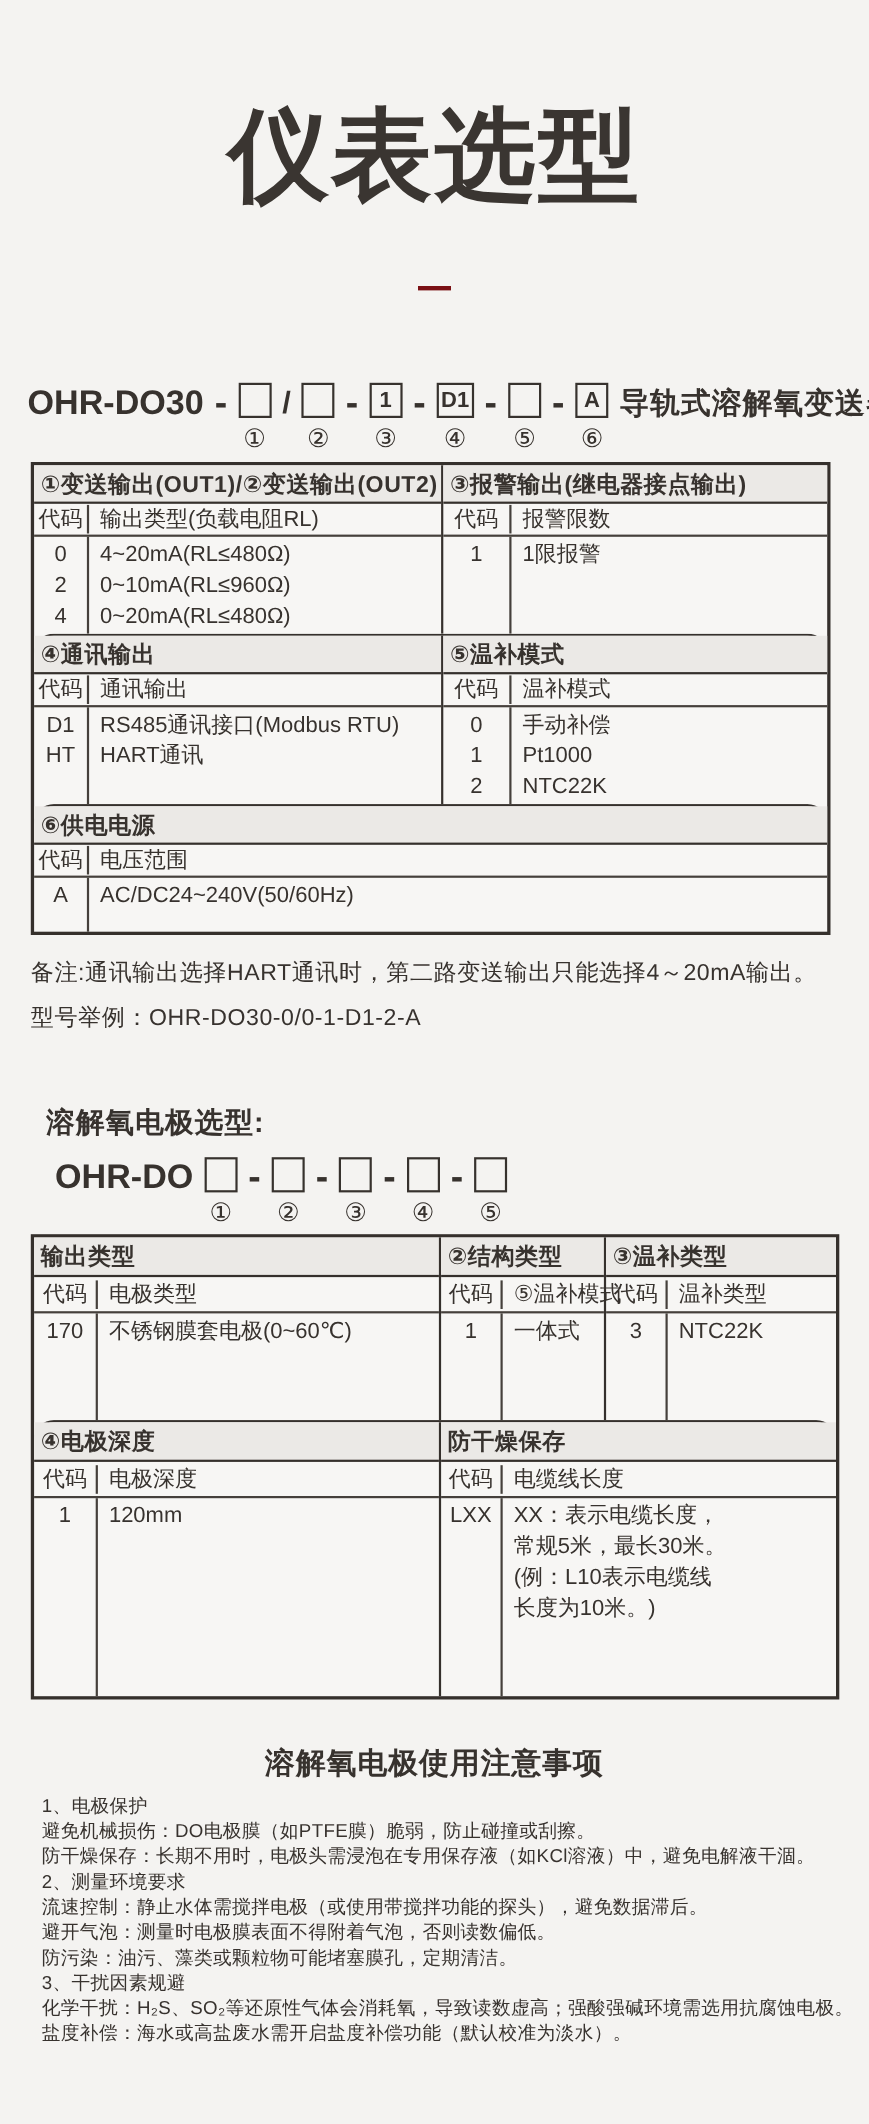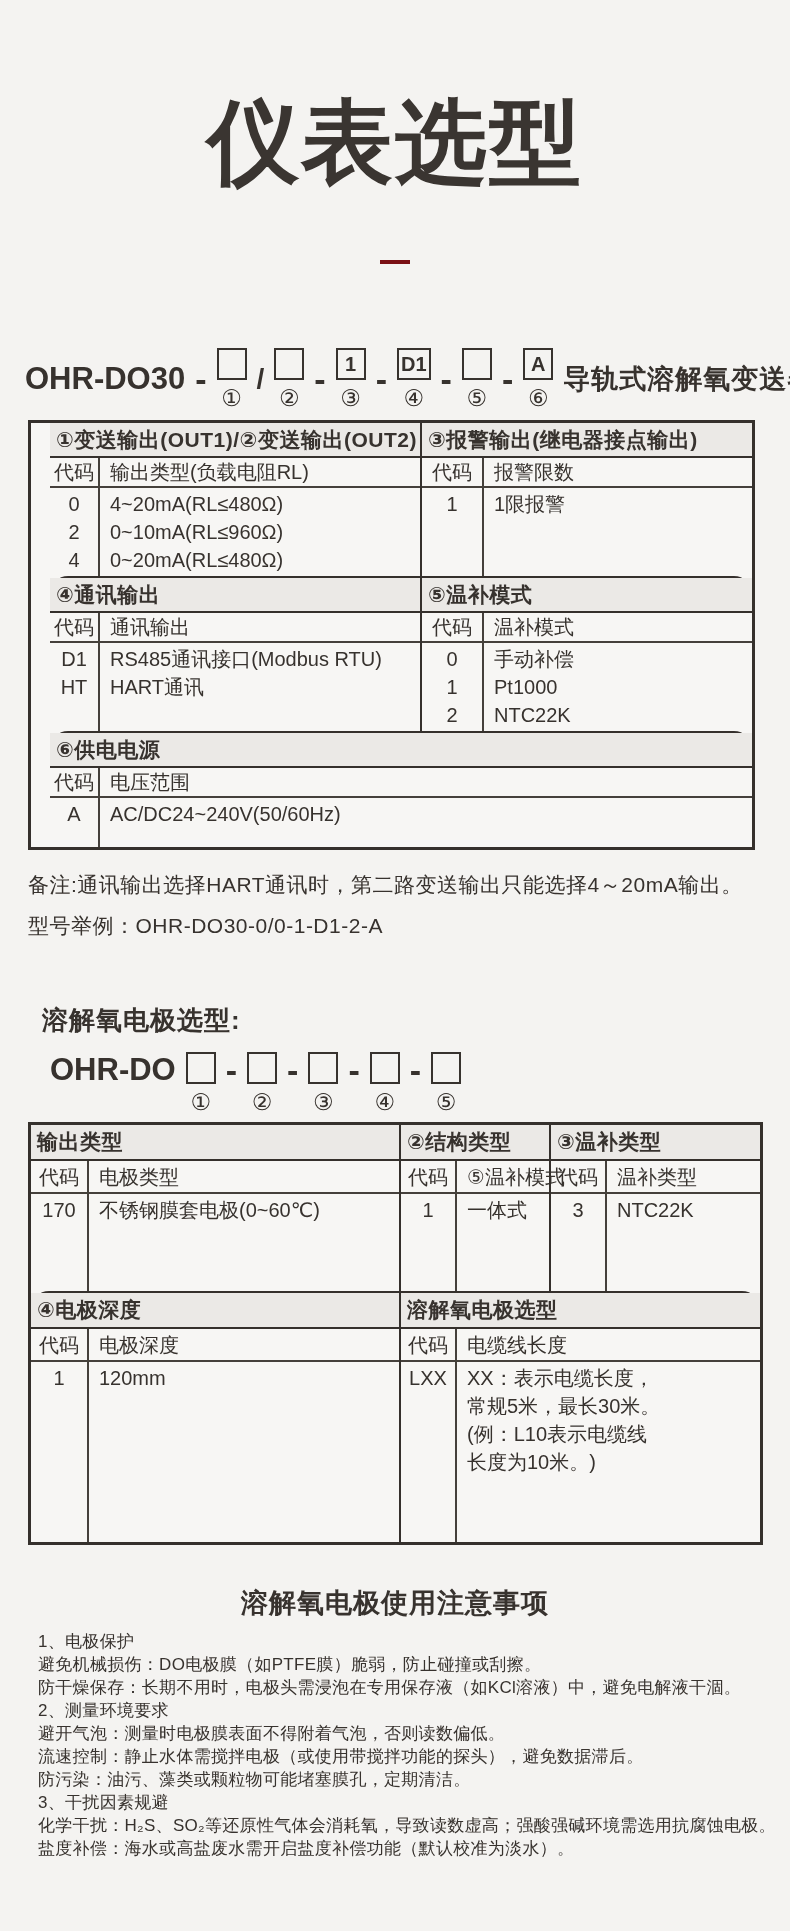--- a/index.html
+++ b/index.html
@@ -13,49 +13,49 @@
 
   
   .big-title{
     padding-top:96px;margin:0;text-align:center;
     font-size:92px;font-weight:bold;letter-spacing:2px;color:#3a3531;line-height:1;
   }
   .title-divider{width:30px;height:4px;background:#7a1014;margin:72px auto 0;}
 
   
   .model-line{display:flex;align-items:flex-start;gap:10px;}
-  .model-line.m1{margin:84px 0 0 25px;align-items:center;}
+  .model-line.m1{margin:84px 0 0 25px;}
   .model-line.m2{margin:14px 0 0 50px;}
   .mprefix{font-size:31px;font-weight:bold;line-height:36px;letter-spacing:0;white-space:nowrap;}
   .msuffix{font-size:27px;font-weight:bold;line-height:36px;white-space:nowrap;letter-spacing:1px;}
   .dash{font-size:34px;font-weight:bold;line-height:34px;display:flex;align-items:center;height:36px;}
   .slash{font-size:28px;font-weight:bold;line-height:34px;display:flex;align-items:center;height:36px;}
   .unit{display:flex;flex-direction:column;align-items:center;gap:7px;}
   .mbox{
     min-width:30px;height:32px;border:2px solid #37322e;box-sizing:border-box;
     display:flex;align-items:center;justify-content:center;
     font-size:20px;font-weight:bold;padding:0 2px;background:transparent;
   }
   .circ{font-size:23px;line-height:23px;color:#37322e;}
 
   
   .tbl{border:3px solid #35302c;box-sizing:border-box;background:#f7f6f4;margin-left:28px;}
-  .t1{width:727px;margin-top:10px;padding-left:19px;}
+  .t1{width:727px;margin-top:10px;}
   .t2{width:735px;margin-top:8px;}
   .band{display:flex;}
   .band + .band{border-top:2px solid #35302c;border-radius:18px;}
   .sec{display:flex;flex-direction:column;box-sizing:border-box;}
   .sec + .sec{border-left:2px solid #35302c;}
   .sec-h{
     background:#ebe9e6;font-weight:bold;font-size:21px;
     display:flex;align-items:center;padding:0 6px;box-sizing:border-box;
     border-bottom:2px solid #35302c;height:35px;white-space:nowrap;letter-spacing:0.5px;
   }
   .t2 .sec-h{height:36px;}
-  .srow{display:flex;border-bottom:2px solid #45403b;height:30px;box-sizing:border-box;}
+  .srow{display:flex;border-bottom:2px solid #45403b;height:30px;box-sizing:border-box;align-items:center;}
   .t2 .srow{height:33px;}
   .drow{display:flex;box-sizing:border-box;}
   .ccol{
     display:flex;flex-direction:column;align-items:center;justify-content:center;
     border-right:2px solid #45403b;box-sizing:border-box;flex-shrink:0;
   }
   .drow .ccol{justify-content:flex-start;padding-top:2px;}
   .lcol{display:flex;flex-direction:column;justify-content:center;padding-left:10px;box-sizing:border-box;flex:1;min-width:0;}
   .drow .lcol{justify-content:flex-start;padding-top:2px;}
   .cl{font-size:20px;line-height:28px;white-space:nowrap;}
@@ -359,21 +359,21 @@
         <div class="drow d-b">
           <div class="ccol cc-58">
               <span class="cl">1</span>
             </div>
           <div class="lcol">
               <span class="cl">120mm</span>
             </div>
         </div>
       </div>
       <div class="sec w-sC">
-        <div class="sec-h">溶解氧电极选型</div>
+        <div class="sec-h">防干燥保存</div>
         <div class="srow">
           <div class="ccol cc-56">
               <span class="cl">代码</span>
             </div>
           <div class="lcol">
               <span class="cl">电缆线长度</span>
             </div>
         </div>
         <div class="drow d-b">
           <div class="ccol cc-56">
@@ -390,21 +390,21 @@
     </div>
 
   </div>
 
   <div class="notes-title">溶解氧电极使用注意事项</div>
   <div class="notes">
     <div class="note-line">1、电极保护</div>
     <div class="note-line">避免机械损伤：DO电极膜（如PTFE膜）脆弱，防止碰撞或刮擦。</div>
     <div class="note-line">防干燥保存：长期不用时，电极头需浸泡在专用保存液（如KCl溶液）中，避免电解液干涸。</div>
     <div class="note-line">2、测量环境要求</div>
+    <div class="note-line">流速控制：静止水体需搅拌电极（或使用带搅拌功能的探头），避免数据滞后。</div>
     <div class="note-line">避开气泡：测量时电极膜表面不得附着气泡，否则读数偏低。</div>
-    <div class="note-line">流速控制：静止水体需搅拌电极（或使用带搅拌功能的探头），避免数据滞后。</div>
     <div class="note-line">防污染：油污、藻类或颗粒物可能堵塞膜孔，定期清洁。</div>
     <div class="note-line">3、干扰因素规避</div>
     <div class="note-line">化学干扰：H₂S、SO₂等还原性气体会消耗氧，导致读数虚高；强酸强碱环境需选用抗腐蚀电极。</div>
     <div class="note-line">盐度补偿：海水或高盐废水需开启盐度补偿功能（默认校准为淡水）。</div>
   </div>
 
 </div>
 
 </body></html>

